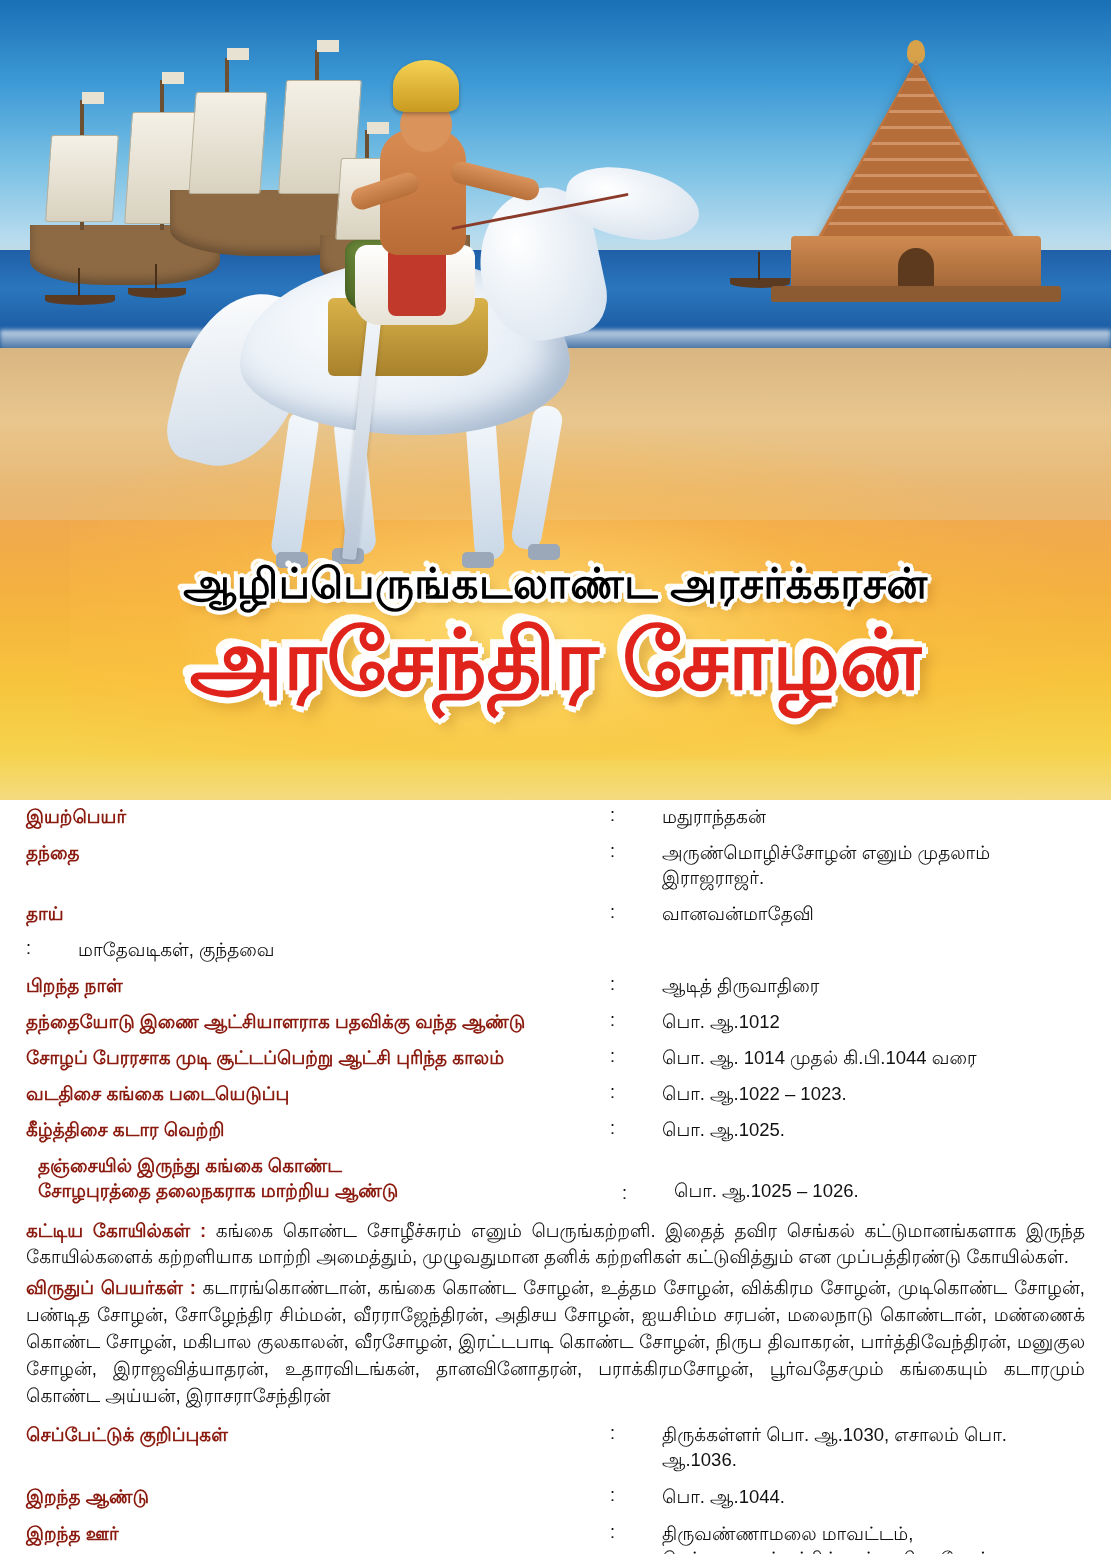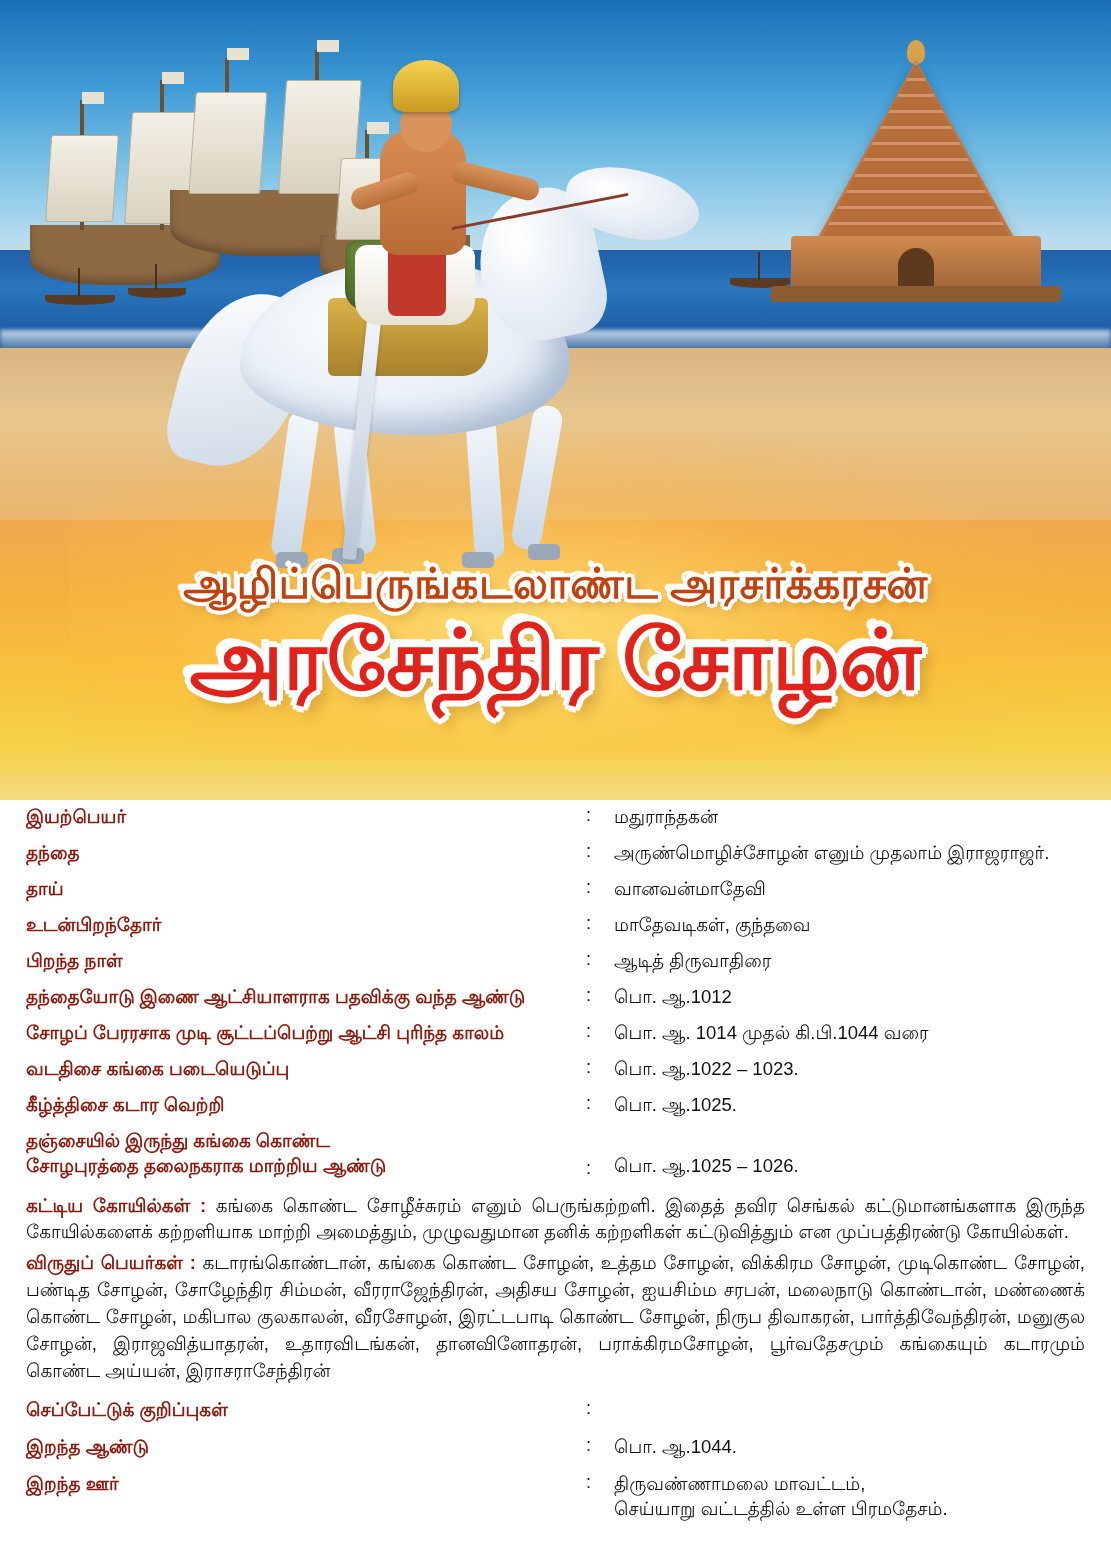--- a/index.html
+++ b/index.html
@@ -194,21 +194,21 @@
   }
 
   
   .title-wrap {
     position:absolute; left:0; top:560px; width:1111px; text-align:center;
     pointer-events:none;
   }
   .title-sub {
     font-size: 42px;
     font-weight: bold;
-    color: #c2410c;
+    color: #000000;
     letter-spacing: .5px;
     line-height: 1.15;
     text-shadow:
       -3px -3px 0 #fff, 3px -3px 0 #fff, -3px 3px 0 #fff, 3px 3px 0 #fff,
       -4px 0 0 #fff, 4px 0 0 #fff, 0 -4px 0 #fff, 0 4px 0 #fff,
       -6px -6px 0 rgba(255,255,255,.95), 6px 6px 10px rgba(120,60,0,.35);
   }
   .title-main {
     margin-top: 6px;
     font-size: 84px;
@@ -227,20 +227,21 @@
     left:0; top:805px;
     width:1111px;
     padding: 0 26px;
     box-sizing: border-box;
     color:#111;
   }
   .row {
     display:flex;
     align-items: flex-start;
     margin-bottom: 11px;
+    gap: 24px;
   }
   .label {
     width: 560px;
     font-size: 18.5px;
     font-weight: bold;
     color: #8a1a0e;
     line-height: 1.35;
   }
   .colon {
     width: 28px;
@@ -372,21 +373,20 @@
     <div class="value">அருண்மொழிச்சோழன் எனும் முதலாம் இராஜராஜர்.</div>
   </div>
 
   <div class="row">
     <div class="label">தாய்</div>
     <div class="colon">:</div>
     <div class="value">வானவன்மாதேவி</div>
   </div>
 
   <div class="row">
-    <div class="label">உடன்பிறந்தோர்</div>
     <div class="colon">:</div>
     <div class="value">மாதேவடிகள், குந்தவை</div>
   </div>
 
   <div class="row">
     <div class="label">பிறந்த நாள்</div>
     <div class="colon">:</div>
     <div class="value">ஆடித் திருவாதிரை</div>
   </div>
 
@@ -408,36 +408,37 @@
     <div class="value">பொ. ஆ.1022 – 1023.</div>
   </div>
 
   <div class="row">
     <div class="label">கீழ்த்திசை கடார வெற்றி</div>
     <div class="colon">:</div>
     <div class="value">பொ. ஆ.1025.</div>
   </div>
 
   <div class="row" style="align-items:flex-end;">
-    <div class="label" style="white-space:pre-line;">தஞ்சையில் இருந்து கங்கை கொண்ட
+    <div class="label" style="white-space:pre-line;margin-left:12px;">தஞ்சையில் இருந்து கங்கை கொண்ட
 சோழபுரத்தை தலைநகராக மாற்றிய ஆண்டு</div>
     <div class="colon">:</div>
     <div class="value">பொ. ஆ.1025 – 1026.</div>
   </div>
 
   <p class="para"><span class="k">கட்டிய கோயில்கள் :</span><span> கங்கை கொண்ட சோழீச்சுரம் எனும் பெருங்கற்றளி. இதைத் தவிர செங்கல் கட்டுமானங்களாக இருந்த கோயில்களைக் கற்றளியாக மாற்றி அமைத்தும், முழுவதுமான தனிக் கற்றளிகள் கட்டுவித்தும் என முப்பத்திரண்டு கோயில்கள்.</span></p>
 
   <p class="para titles"><span class="k">விருதுப் பெயர்கள் :</span><span> கடாரங்கொண்டான், கங்கை கொண்ட சோழன், உத்தம சோழன், விக்கிரம சோழன், முடிகொண்ட சோழன், பண்டித சோழன், சோழேந்திர சிம்மன், வீரராஜேந்திரன், அதிசய சோழன், ஐயசிம்ம சரபன், மலைநாடு கொண்டான், மண்ணைக் கொண்ட சோழன், மகிபால குலகாலன், வீரசோழன், இரட்டபாடி கொண்ட சோழன், நிருப திவாகரன், பார்த்திவேந்திரன், மனுகுல சோழன், இராஜவித்யாதரன், உதாரவிடங்கன், தானவினோதரன், பராக்கிரமசோழன், பூர்வதேசமும் கங்கையும் கடாரமும் கொண்ட அய்யன், இராசராசேந்திரன்</span></p>
 
   <div class="spacer-sm"></div>
 
   <div class="row" style="margin-top:8px;justify-content:flex-end;">
     <div class="label">செப்பேட்டுக் குறிப்புகள்</div>
     <div class="colon">:</div>
     <div class="value">
+      <span class="vline">திருக்கள்ளர் பொ. ஆ.1030,  எசாலம் பொ. ஆ.1036.</span>
     </div>
   </div>
 
   <div class="row" style="margin-top:12px;">
     <div class="label">இறந்த ஆண்டு</div>
     <div class="colon">:</div>
     <div class="value">
       <span class="vline">பொ. ஆ.1044.</span>
     </div>
   </div>

